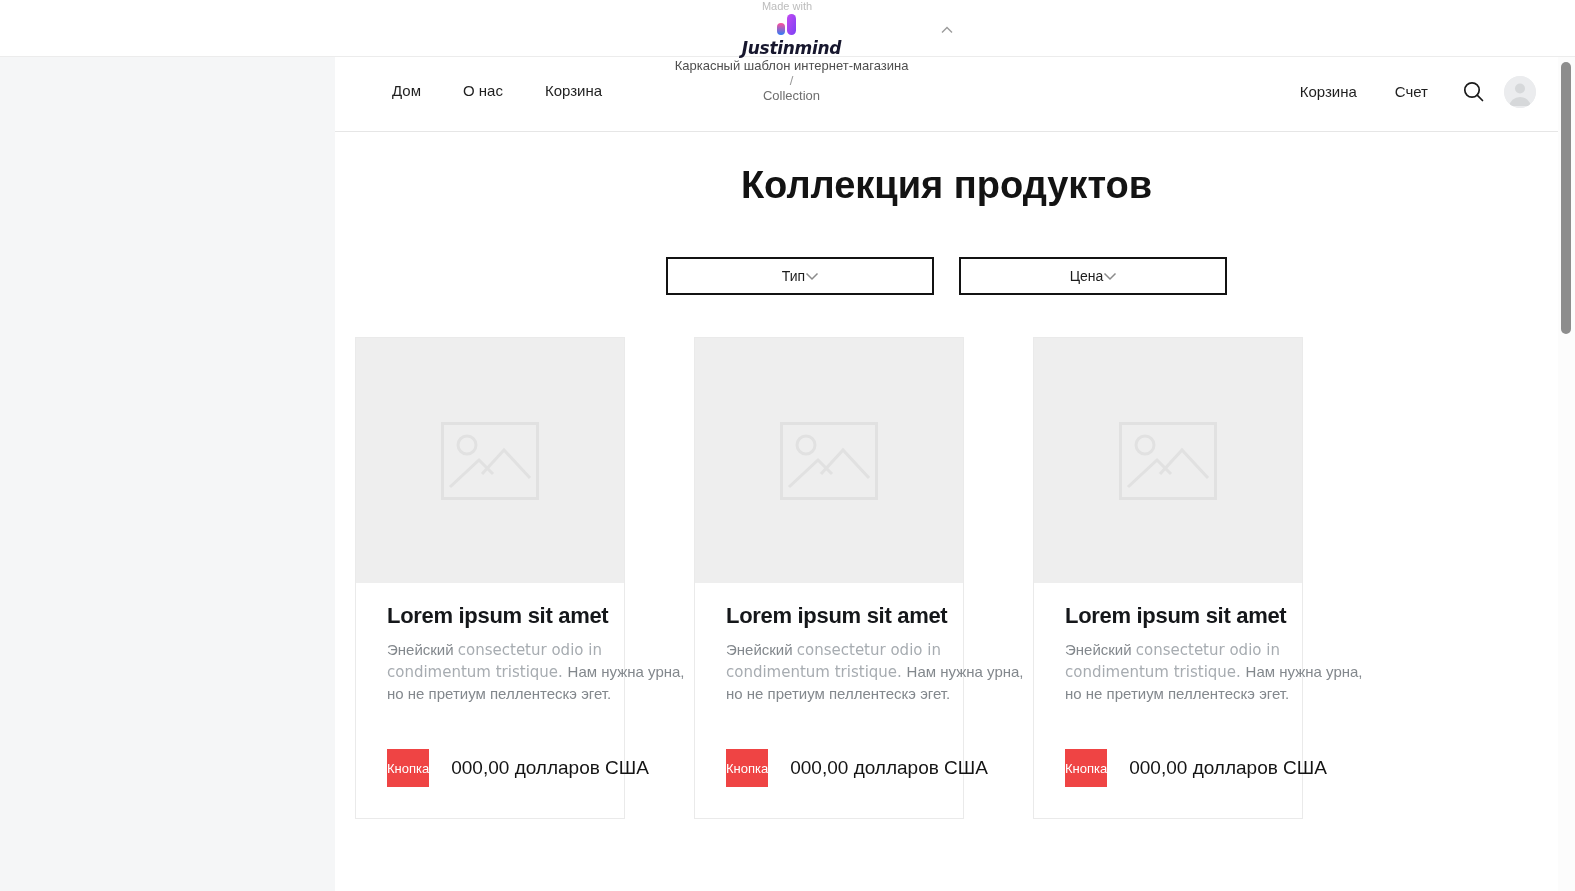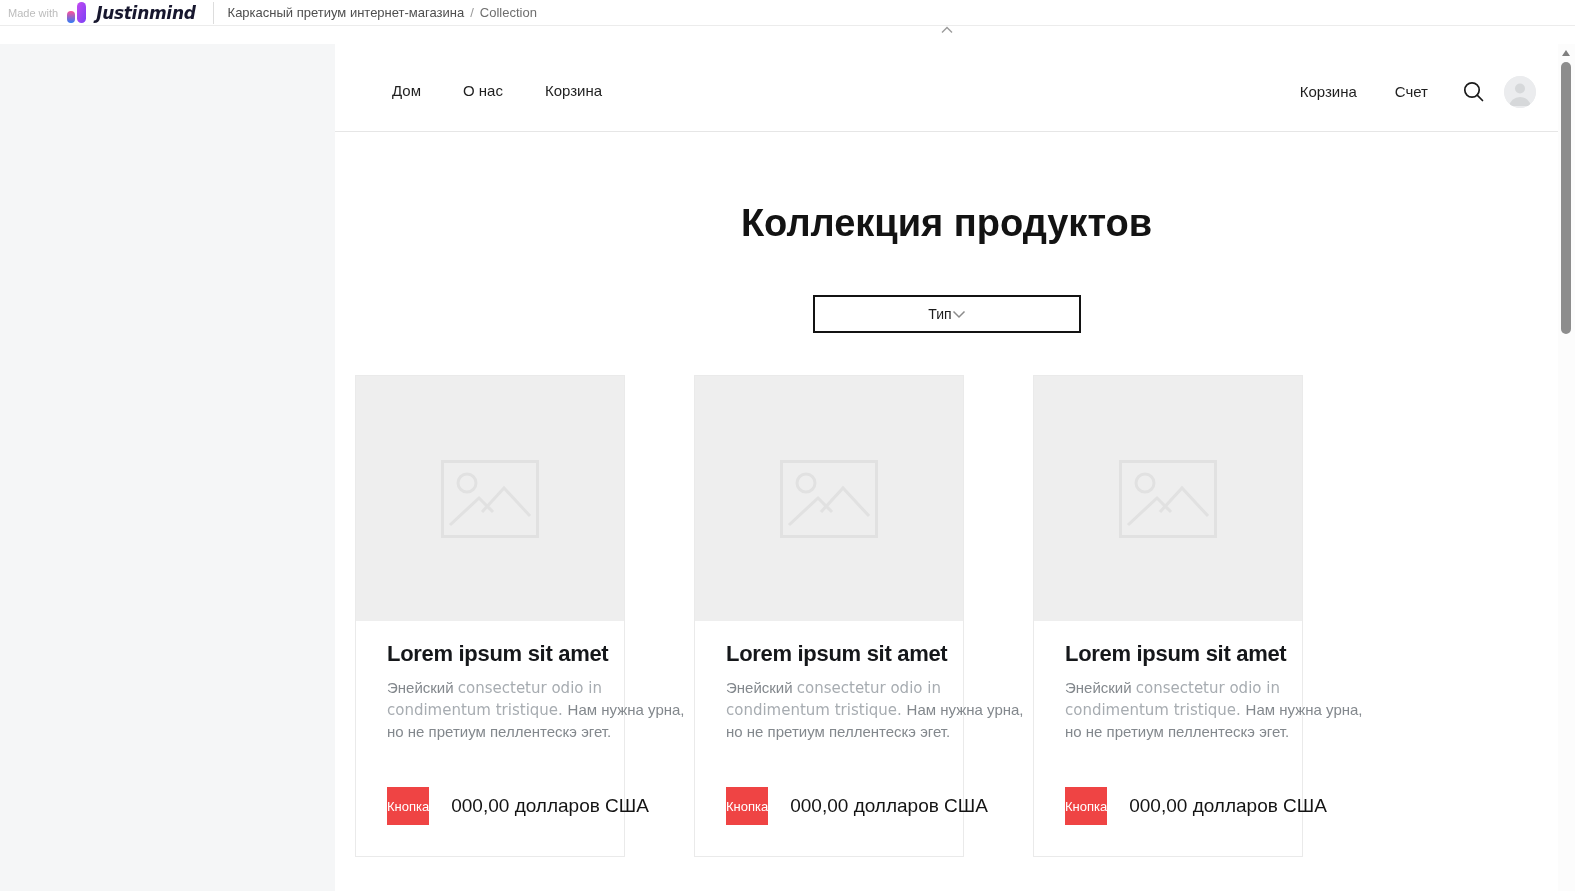--- a/index.html
+++ b/index.html
@@ -1,22 +1,22 @@
 <!DOCTYPE html>
 <html><head>
 <meta charset="utf-8">
 <style>
   * { margin:0; padding:0; box-sizing:border-box; }
   html,body { width:1575px; height:891px; overflow:hidden; background:#fff;
               font-family:"Liberation Sans", sans-serif; }
   .screen { position:relative; width:1575px; height:891px; background:#fff; }
 
   
-  .topbar { position:absolute; top:0; left:0; right:0; height:26px; background:#fff;
-            border-bottom:1px solid #ececec; display:flex; align-items:center; padding-left:8px; z-index:5; }
+  .topbar { position:absolute; top:0; left:0; right:0; height:57px; background:#fff;
+            border-bottom:1px solid #ececec; display:flex; align-items:center; padding-left:8px; z-index:5;flex-direction:column; }
   .made-with { font-size:11px; color:#bcbcbc; margin-right:9px; }
   .logo { display:inline-flex; margin-right:7px; }
   .brand { font-family:"DejaVu Sans", sans-serif; font-weight:700; font-size:17px; color:#17172e; letter-spacing:-0.3px;font-style:italic; }
   .tb-divider { width:1px; height:22px; background:#ddd; margin:0 14px 0 17px; }
   .crumb-project { font-size:13px; color:#4e4e4e; }
   .crumb-sep { font-size:13px; color:#9a9a9a; margin:0 6px; }
   .crumb-page { font-size:13px; color:#6e6e6e; }
   .collapse-chevron { position:absolute; left:941px; top:26px; cursor:pointer; line-height:0; }
 
   
@@ -40,21 +40,21 @@
               color:#1f1f1f; cursor:pointer; border-bottom:2px solid transparent; }
   .nav-item.active { border-bottom-color:#111; }
   .nav-right { display:flex; align-items:center; }
   .nav-link { display:flex; align-items:center; height:100%; padding:0 19px; font-size:15px;
               color:#1f1f1f; cursor:pointer; }
   .search-btn { margin-left:15px; line-height:0; cursor:pointer; }
   .avatar { width:32px; height:32px; margin-left:19px; border-radius:50%; overflow:hidden;
             background:#ebecee; cursor:pointer; line-height:0; }
 
   
-  .page-title { margin-top:70px; text-align:center; font-size:38px; font-weight:700;
+  .page-title { margin-top:32px; text-align:center; font-size:38px; font-weight:700;
                 color:#131313; letter-spacing:0; }
   .filters { margin-top:50px; display:flex; justify-content:center; gap:25px; }
   .select { width:268px; height:38px; border:2px solid #131313; background:#fff; display:flex;
             align-items:center; justify-content:center; padding:0 13px 0 14px;
             font-size:14px; color:#1c1c1c; cursor:pointer; }
 
   .cards { margin:42px 0 0 20px; display:flex; gap:69px; }
   .card { width:270px; background:#fff; border:1px solid #eaeaea; }
   .card-img { height:245px; background:#eeeeee; display:flex; align-items:center; justify-content:center; }
   .card-body { padding:20px 31px 31px; }
@@ -86,21 +86,21 @@
             <stop offset="0" stop-color="#c44af1"></stop>
               <stop offset="1" stop-color="#7a41f5"></stop>
           </linearGradient>
         </defs>
         <rect x="0" y="11" width="8" height="12" rx="4" fill="url(#lg1)"></rect>
         <rect x="10" y="2" width="9" height="21" rx="4.5" fill="url(#lg2)"></rect>
       </svg>
     </span>
     <span class="brand">Justinmind</span>
     <span class="tb-divider"></span>
-    <span class="crumb-project">Каркасный претиум интернет-магазина</span>
+    <span class="crumb-project">Каркасный шаблон интернет-магазина</span>
     <span class="crumb-sep">/</span>
     <span class="crumb-page">Collection</span>
     <span class="collapse-chevron">
       <svg width="12" height="8" viewBox="0 0 12 8">
         <polyline points="1,6.5 6,1.5 11,6.5" fill="none" stroke="#9b9b9b" stroke-width="1.4"></polyline>
       </svg>
     </span>
   </header>
 
   <div class="workspace">
@@ -136,20 +136,26 @@
       <main>
         <h1 class="page-title">Коллекция продуктов</h1>
 
         <div class="filters">
           <div class="select">
             <span>Тип</span>
             <svg width="14" height="9" viewBox="0 0 14 9">
               <polyline points="1.5,1.5 7,7 12.5,1.5" fill="none" stroke="#8b8b8b" stroke-width="1.5"></polyline>
             </svg>
           </div>
+          <div class="select">
+            <span>Цена</span>
+            <svg width="14" height="9" viewBox="0 0 14 9">
+              <polyline points="1.5,1.5 7,7 12.5,1.5" fill="none" stroke="#8b8b8b" stroke-width="1.5"></polyline>
+            </svg>
+          </div>
         </div>
 
         <div class="cards">
 
           <article class="card">
             <div class="card-img">
               <svg width="98" height="78" viewBox="0 0 98 78">
                 <rect x="1.5" y="1.5" width="95" height="75" fill="none" stroke="#e1e1e1" stroke-width="3"></rect>
                 <circle cx="26" cy="23" r="9" fill="none" stroke="#e1e1e1" stroke-width="3"></circle>
                 <polyline points="9,65 38,38 52,52" fill="none" stroke="#e1e1e1" stroke-width="3"></polyline>

